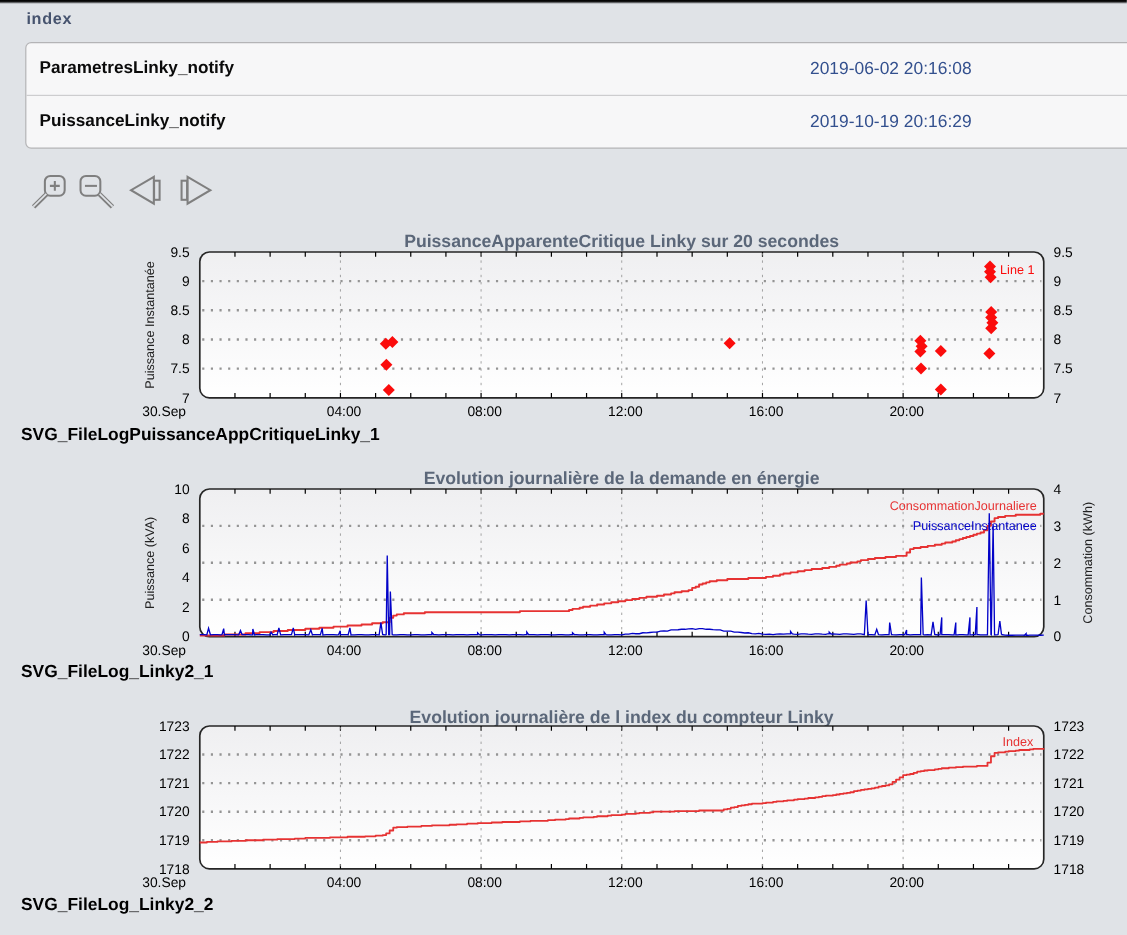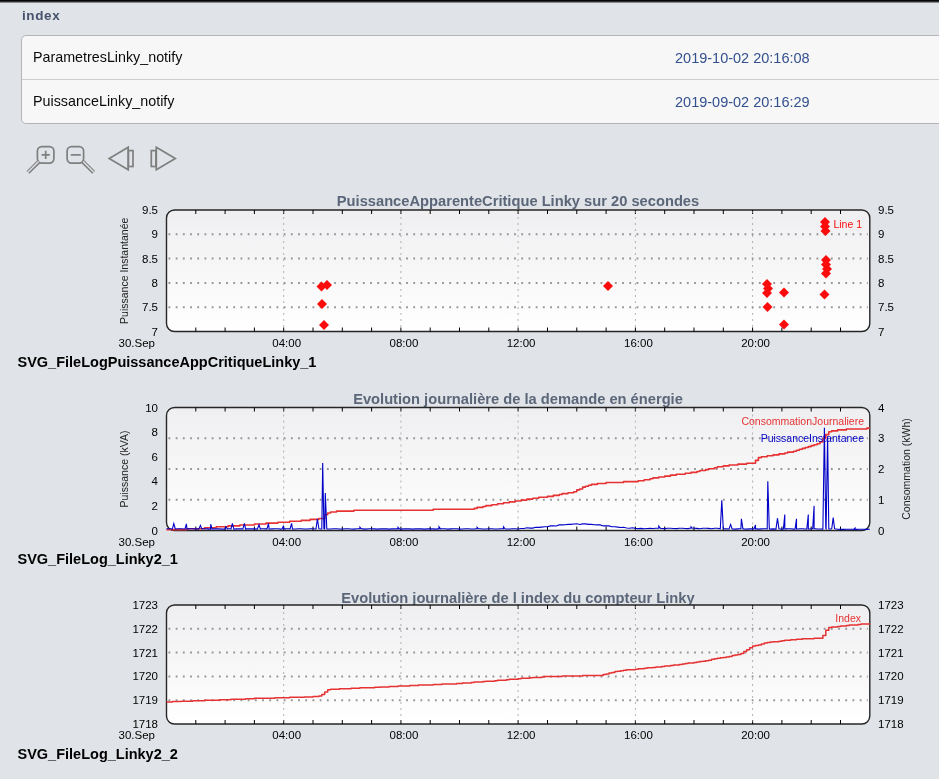--- a/index.html
+++ b/index.html
@@ -1,34 +1,34 @@
 <!DOCTYPE html>
 <html><head><meta charset="utf-8"><style>
 *{margin:0;padding:0;box-sizing:border-box}
 html,body{width:939px;height:779px;background:#e0e3e7;font-family:"Liberation Sans",sans-serif;overflow:hidden}
 #top{position:absolute;left:0;top:0;width:939px;height:3px;background:linear-gradient(#000 0,#111 40%,#a7aaaf 95%)}
 #notify{position:absolute;left:22px;top:8px;font-size:13.5px;letter-spacing:0.6px;font-weight:bold;color:#46536e}
 #panel{position:absolute;left:21px;top:35px;width:925px;height:89px;background:#f7f7f8;border:1px solid #b4b4b6;border-radius:5px}
 .row{position:absolute;left:0;width:100%;height:44px}
-.row .dev{position:absolute;left:11px;top:13px;font-size:14.3px;font-weight:normal;color:#0b0b0b}
+.row .dev{position:absolute;left:11px;top:13px;font-size:14.3px;font-weight:bold;color:#0b0b0b}
 .row .date{position:absolute;left:653px;top:14px;font-size:14.5px;color:#33508e}
 #r1{top:0;border-bottom:1px solid #cdcdcf}
 #r2{top:44px}
 svg{position:absolute;left:0;top:0}
 </style></head><body>
 <div id="top"></div>
 <div id="notify">index</div>
 <div id="panel">
  <div class="row" id="r1">
       <span class="dev">ParametresLinky_notify</span>
-      <span class="date">2019-10-02 20:16:08</span>
+      <span class="date">2019-06-02 20:16:08</span>
     </div>
  <div class="row" id="r2">
       <span class="dev">PuissanceLinky_notify</span>
-      <span class="date">2019-09-02 20:16:29</span>
+      <span class="date">2019-10-19 20:16:29</span>
     </div>
 </div>
 <svg width="939" height="779" viewBox="0 0 939 779">
 <defs>
 <linearGradient id="bg" x1="0" y1="0" x2="0" y2="1">
 <stop offset="0" stop-color="#efeff1"></stop>
         <stop offset="1" stop-color="#ffffff"></stop>
 </linearGradient>
 </defs>
 <rect x="37.4" y="146.6" width="16.5" height="16.5" rx="4.5" fill="none" stroke="#7f7f7f" stroke-width="1.7"></rect>

